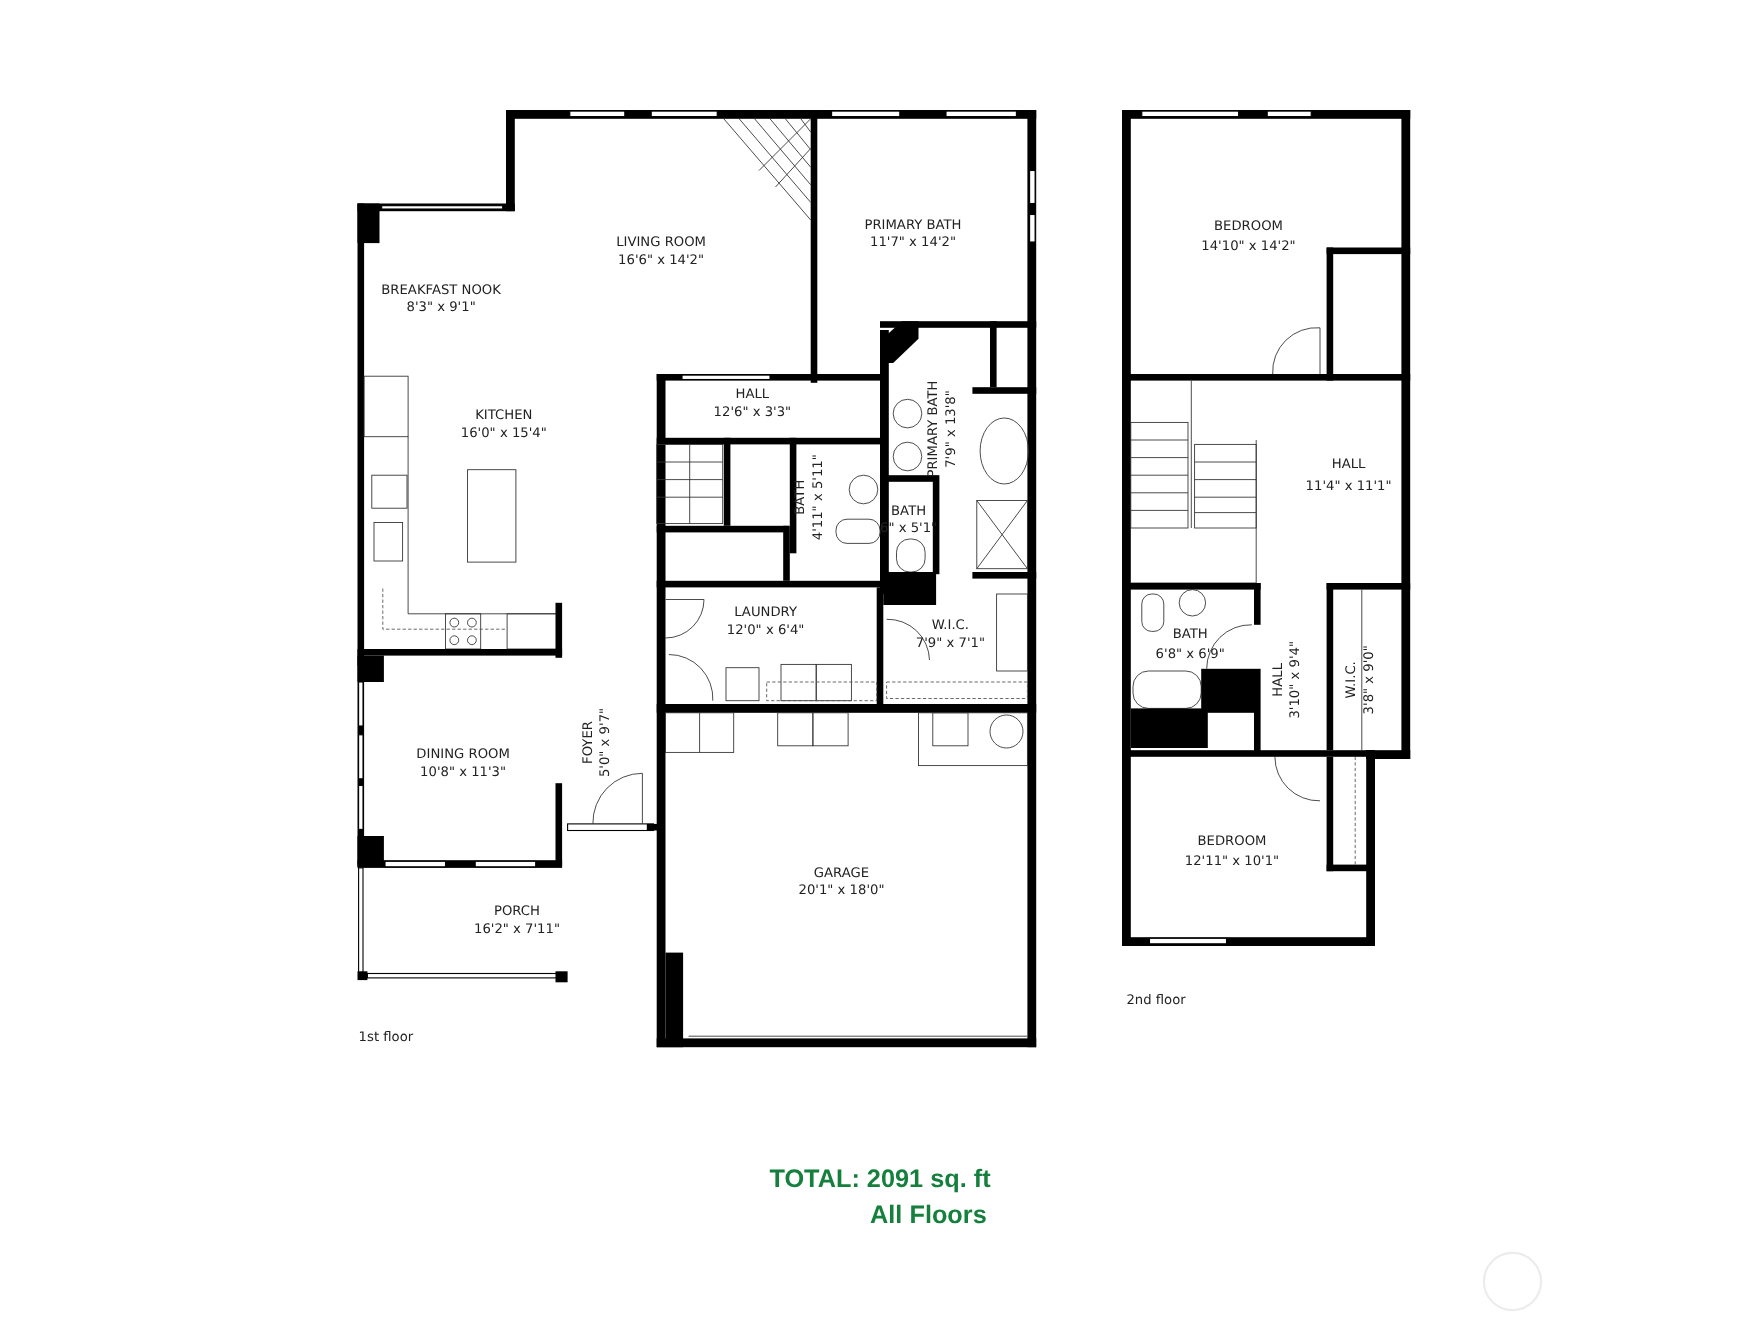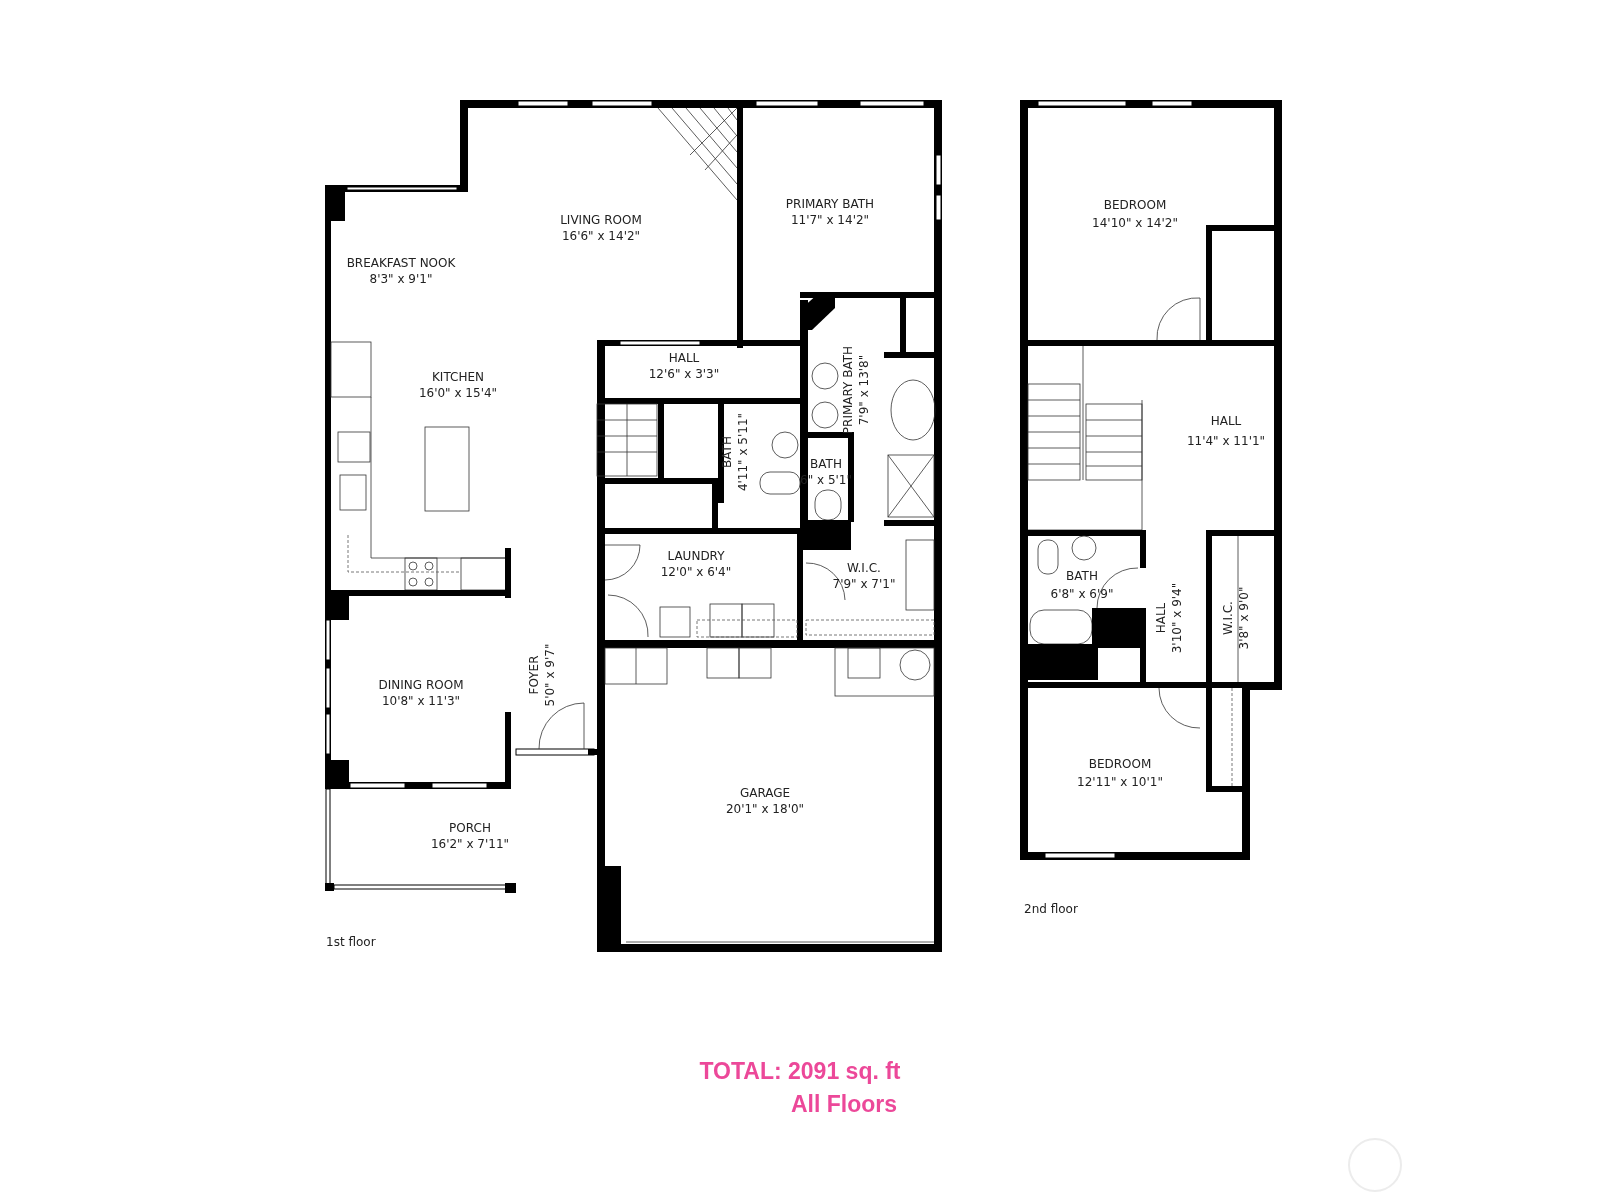--- a/index.html
+++ b/index.html
@@ -6,21 +6,21 @@
   body { width: 1600px; height: 1200px; position: relative; overflow: hidden; font-family: "DejaVu Sans", sans-serif; }
   #stage { position: absolute; left: 0; top: 0; width: 1600px; height: 1200px; }
   svg text { font-family: "DejaVu Sans", sans-serif; fill: #222; }
   .rname { font-size: 12px; }
   .rdim  { font-size: 12px; }
   .floor-label { font-size: 12px; }
   .wall { fill: #000; }
   .thin { stroke: #333; fill: none; stroke-width: 0.8; }
   .dash { stroke: #555; fill: none; stroke-width: 0.8; stroke-dasharray: 3 2; }
   .win  { fill: #fff; stroke: #000; stroke-width: 1; }
-  .total { position: absolute; left: 0; width: 1600px; text-align: center; font-family: "Liberation Sans", sans-serif; font-weight: bold; color: #ec4899; }
+  .total { position: absolute; left: 0; width: 1600px; text-align: center; font-family: "Liberation Sans", sans-serif; font-weight: bold; color: #15803d; }
   #total-line { top: 1058px; font-size: 23px; }
   #allfloors-line { top: 1091px; font-size: 23px; margin-left: 44px; }
   #watermark { position: absolute; left: 1348px; top: 1138px; width: 50px; height: 50px; border: 2px solid #ececec; border-radius: 50%; }
 </style>
 </head>
 <body>
 
 <div id="stage">
 <svg width="1600" height="1200" viewBox="0 0 1600 1200" xmlns="http://www.w3.org/2000/svg">
 

